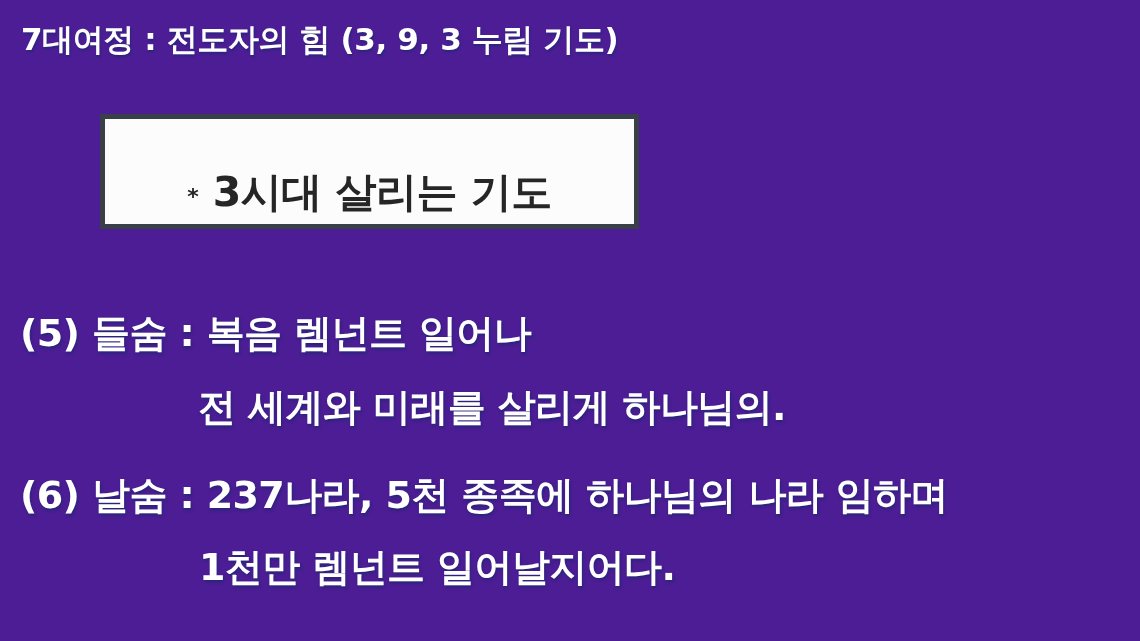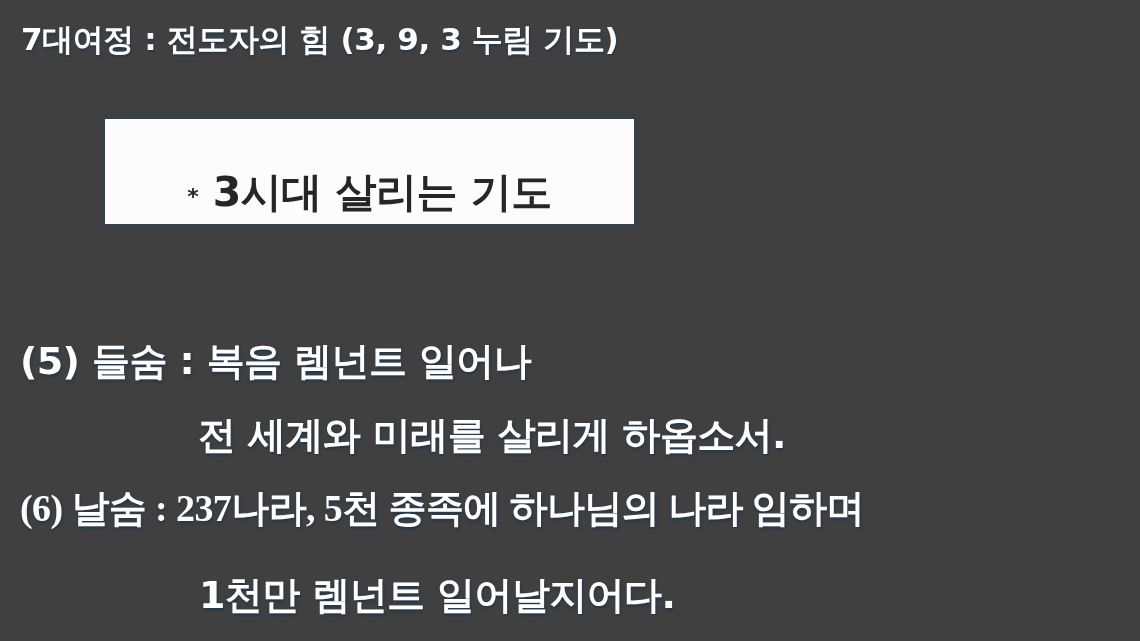--- a/index.html
+++ b/index.html
@@ -11,21 +11,21 @@
     width: 1140px;
     height: 641px;
     overflow: hidden;
     font-family: "DejaVu Sans", "Liberation Sans", sans-serif;
   }
 
   #slide {
     position: relative;
     width: 1140px;
     height: 641px;
-    background: #404040;
+    background: #4c1d95;
     box-sizing: border-box;
     overflow: hidden;
   }
 
   
   .slide-title {
     position: absolute;
     left: 21px;
     top: 20px;
     width: 1000px;
@@ -85,41 +85,40 @@
     width: 1140px;
   }
   .body-line {
     color: #ffffff;
     font-size: 38px;
     font-weight: 700;
     letter-spacing: -0.6px;
     line-height: 1.0;
     white-space: nowrap;
     text-shadow: 1px 2px 3px rgba(0, 45, 88, 0.5);
-    margin-top: 28px;
   }
   .body-line.l1 { position: absolute; left: 20px;  top: 14px;  }
   .body-line.l2 { position: absolute; left: 198px; top: 88px;  }
-  .body-line.l3 { position: absolute; left: 20px;  top: 161px; font-family: Liberation Serif, serif; }
+  .body-line.l3 { position: absolute; left: 20px;  top: 176px; }
   .body-line.l4 { position: absolute; left: 199px; top: 248px; }
 </style>
 </head>
 <body>
 
 <div id="slide">
 
   <div class="slide-title">7대여정 : 전도자의 힘 (3, 9, 3 누림 기도)</div>
 
   <div class="headline-box">
     <div class="headline-inner">
       <span class="headline-bullet">*</span>
       <span class="headline-text">3시대 살리는 기도</span>
     </div>
   </div>
 
   <div class="body-block">
     <div class="body-line l1">(5) 들숨 : 복음 렘넌트 일어나</div>
-    <div class="body-line l2">전 세계와 미래를 살리게 하옵소서.</div>
+    <div class="body-line l2">전 세계와 미래를 살리게 하나님의.</div>
     <div class="body-line l3">(6) 날숨 : 237나라, 5천 종족에 하나님의 나라 임하며</div>
     <div class="body-line l4">1천만 렘넌트 일어날지어다.</div>
   </div>
 
 </div>
 
 </body></html>

